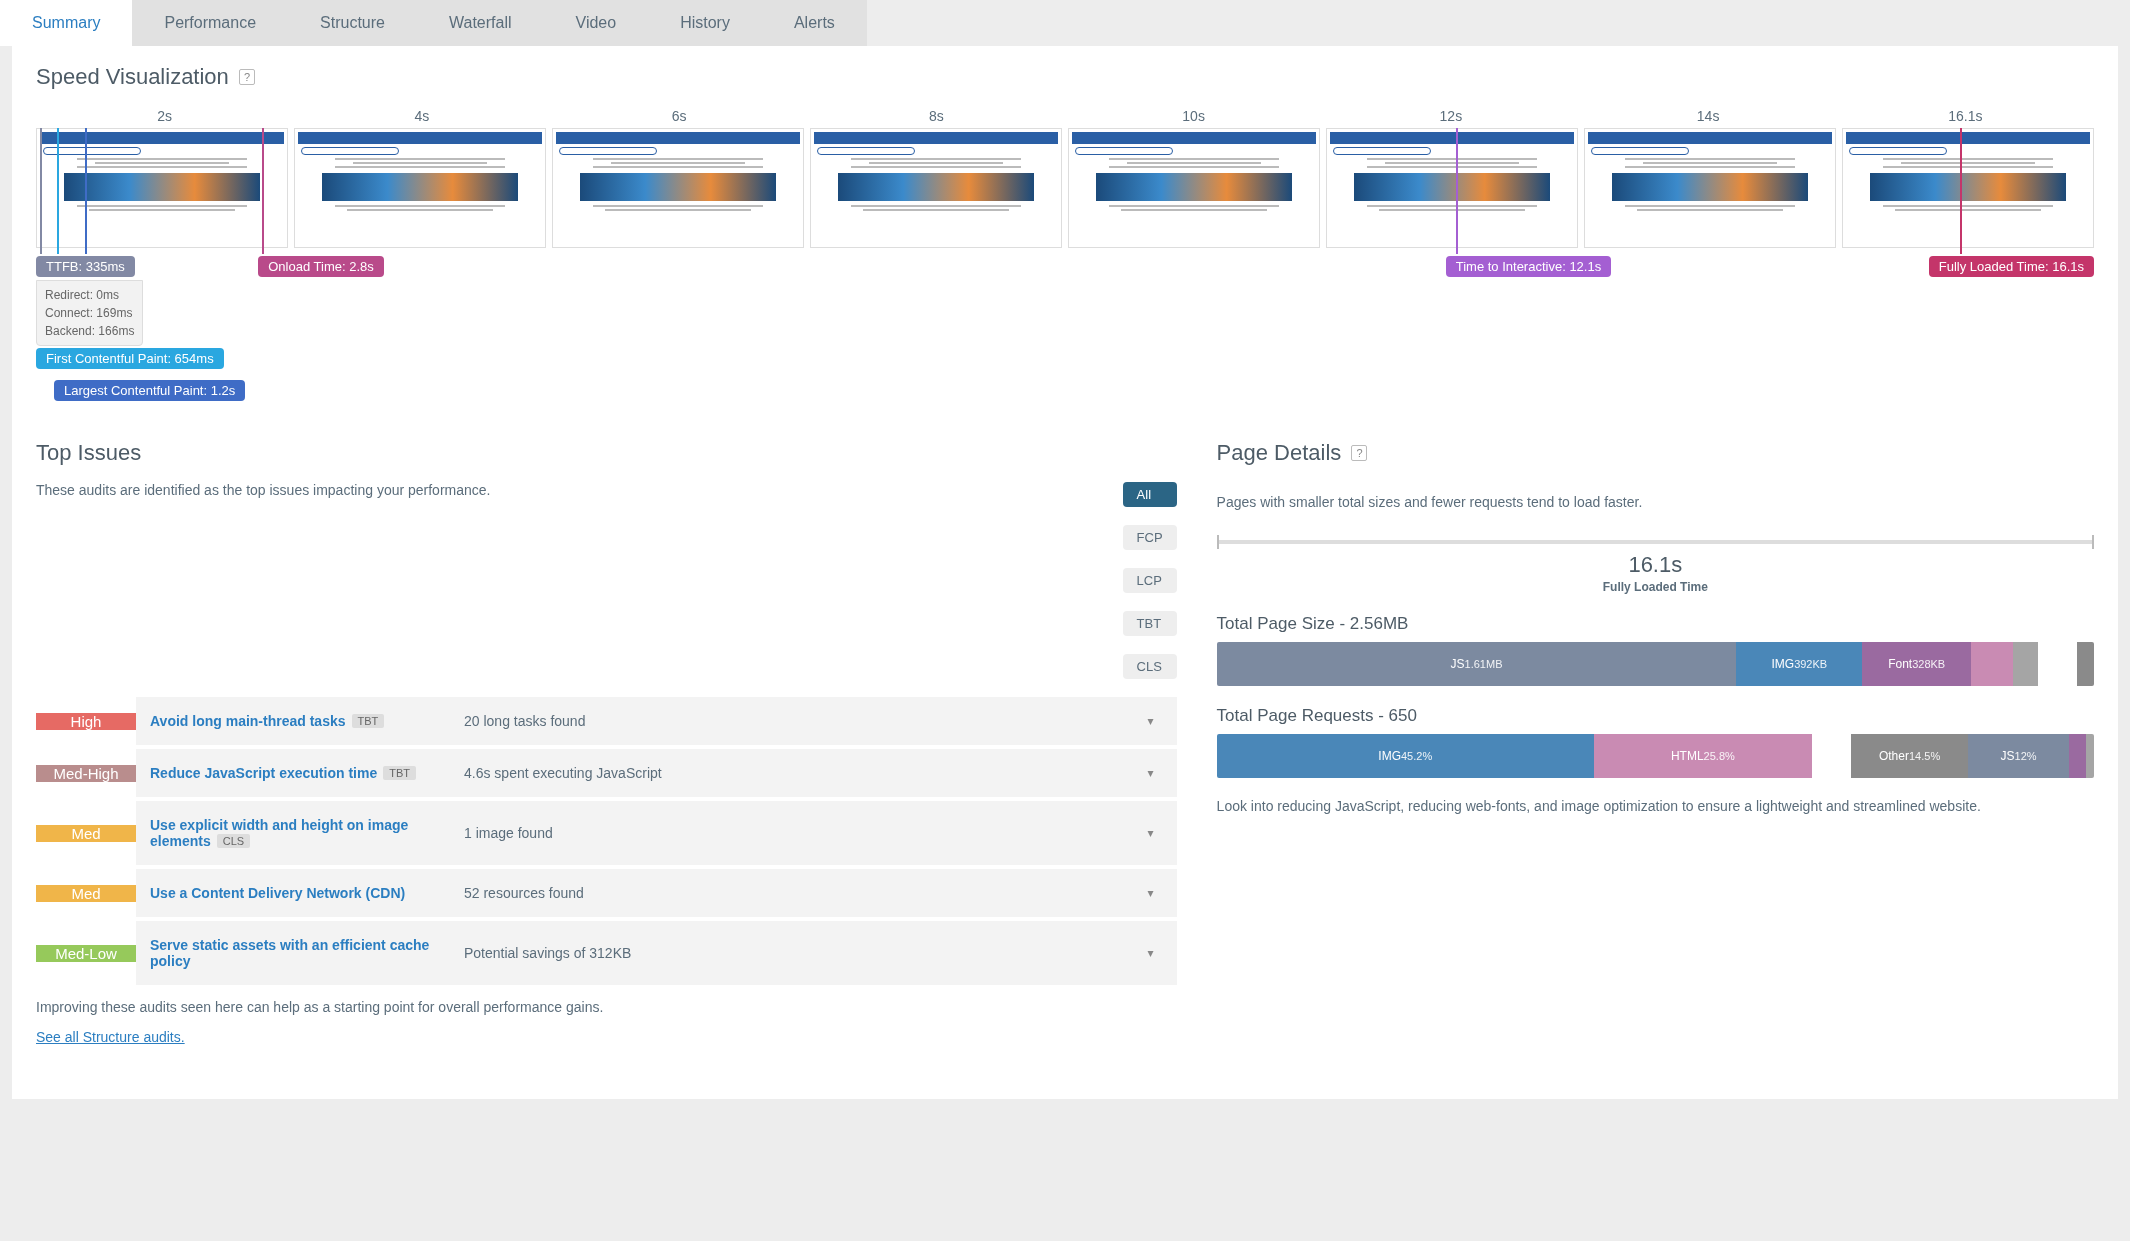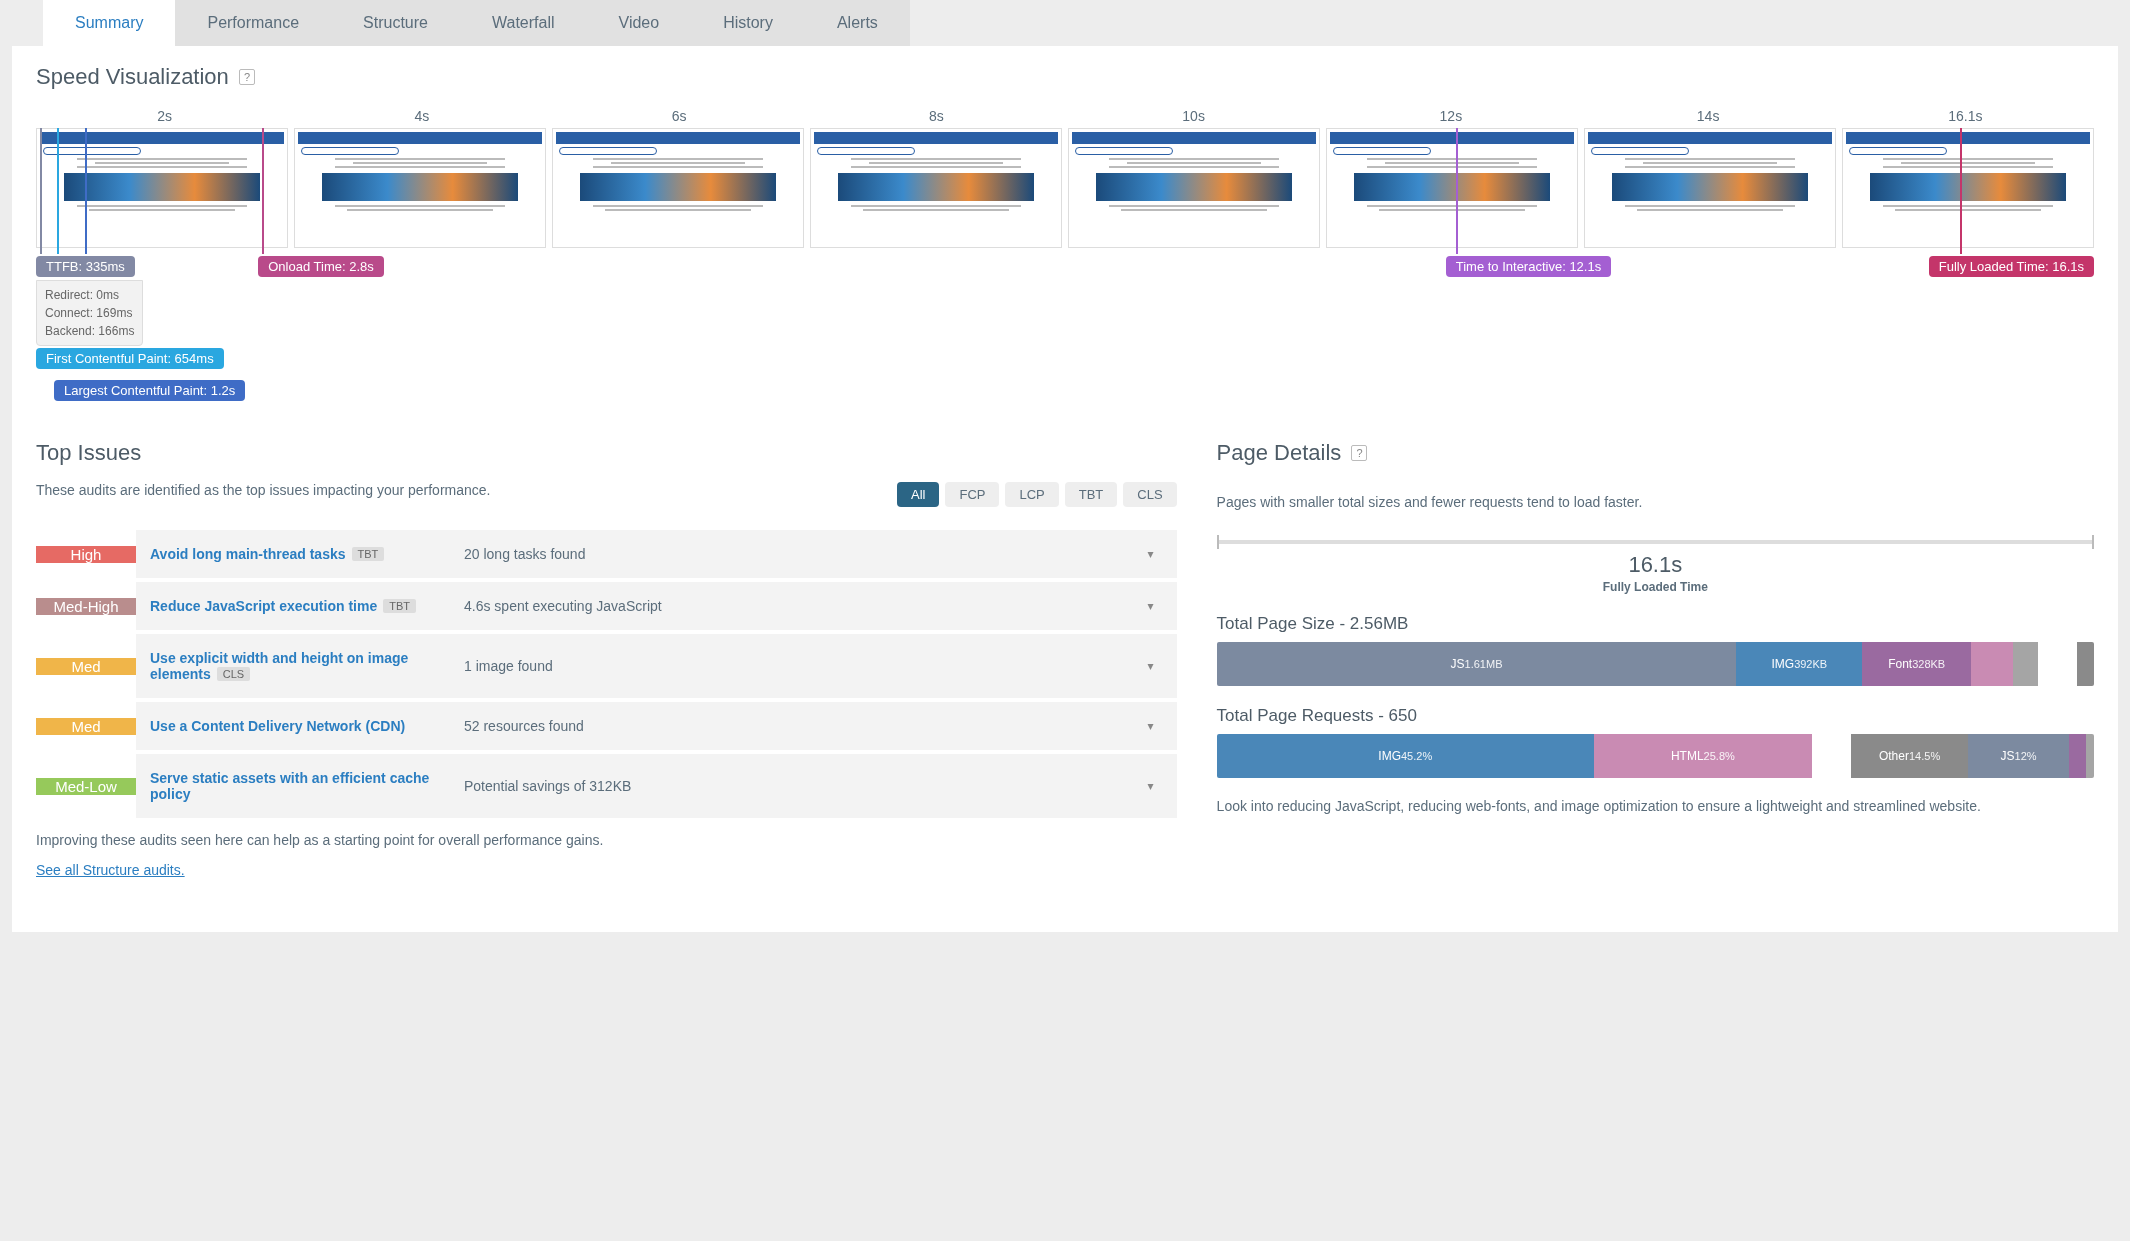--- a/index.html
+++ b/index.html
@@ -1,18 +1,18 @@
 <!DOCTYPE html>
 <html><head>
 <meta charset="utf-8">
 <style>
   * { margin:0; padding:0; box-sizing:border-box; }
   body { font-family:-apple-system,BlinkMacSystemFont,"Segoe UI",Arial,sans-serif; background:#ededed; color:#444; font-size:14px; }
   .container { background:#fff; margin:0 12px; padding-bottom:30px;}
-  .tabs { display:flex; background:#ededed;padding-left:43px; }
+  .tabs { display:flex; background:#ededed; }
   .tab { padding:14px 32px; cursor:pointer; color:#5b6d7b; font-size:16px; background:#e1e1e1;}
   .tab.active { background:#fff; color:#2b7ec1; }
   .section { padding:18px 24px 8px; }
   h2 { font-size:22px; font-weight:500; color:#4d5b66; margin-bottom:10px; }
   .help-qmark { display:inline-block; width:16px; height:16px; border:1px solid #bbb; font-size:11px; text-align:center; line-height:14px; color:#888; border-radius:2px; vertical-align:3px; margin-left:4px;}
   
   .speedviz-wrap { padding:0 24px; }
   .time-axis { display:flex; }
   .axis-cell { flex:1; text-align:center; font-size:14px; color:#5b6d7b; padding-bottom:4px;}
   .filmstrip { display:flex; position:relative; }
@@ -32,21 +32,21 @@
   .onload-box { background:#b94a8a;}
   .tti-box { background:#a45fd2;}
   .flt-box { background:#c4356a;}
   
   .cols { display:flex; padding:24px; gap:40px;}
   .left { flex:1.3;}
   .right { flex:1;}
   .subtext { color:#5b6d7b; font-size:14px; margin-bottom:14px;}
   .strong { font-weight:400;}
   
-  .filters { float:right; display:flex; gap:6px;}
+  .filters { float:right; display:flex; gap:18px;flex-direction:column;}
   .pill { padding:5px 14px; border-radius:4px; background:#eee; color:#5b6d7b; font-size:13px; cursor:pointer;}
   .pill.active { background:#2b6585; color:#fff;}
   
   .issues { clear:both; margin-top:4px;}
   .issue { display:flex; align-items:center; margin-bottom:4px;}
   .sev { width:100px; display:flex; align-items:center; justify-content:center; color:#fff; font-size:15px;}
   .sev-high { background:#e66a64;}
   .sev-medhigh { background:#b98d8d;}
   .sev-med { background:#f0b549;}
   .sev-medlow { background:#96c95b;}

